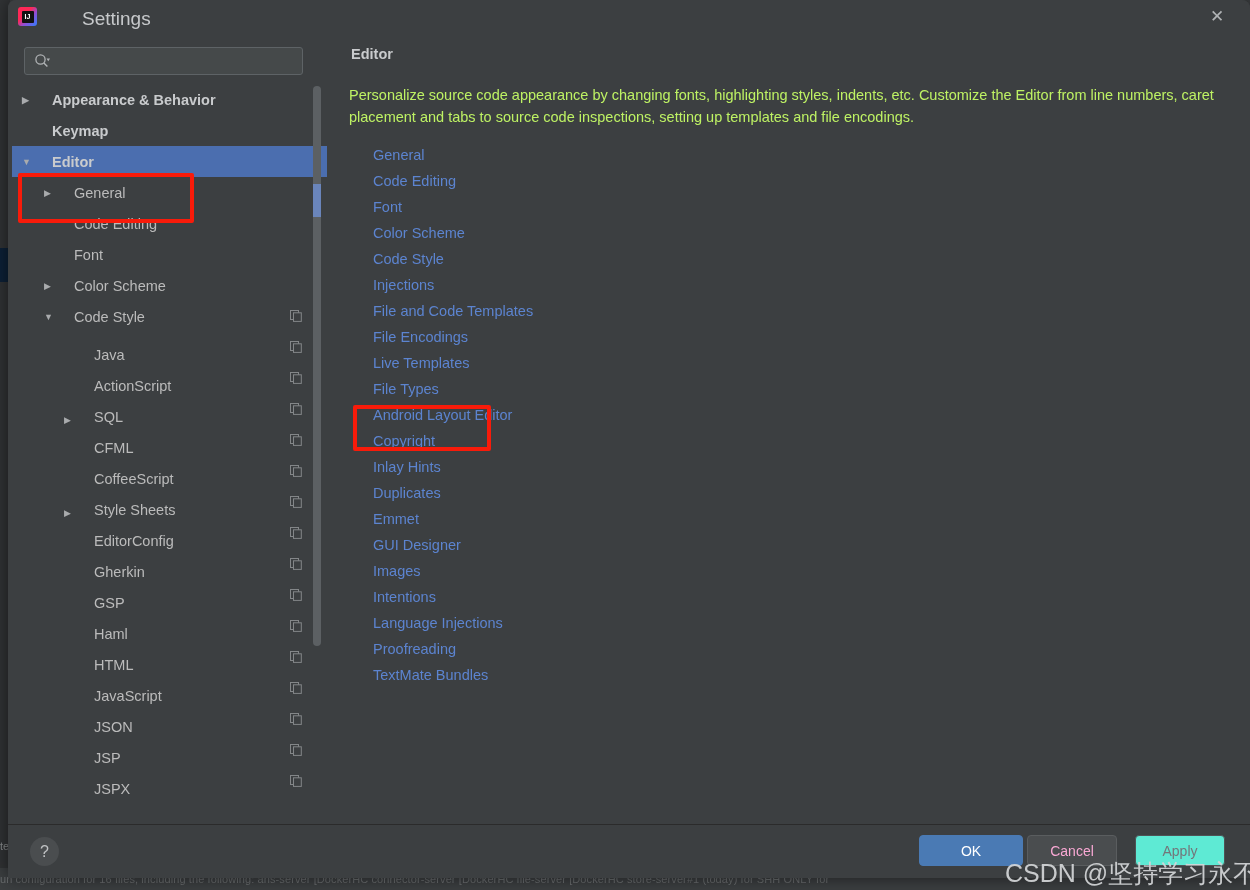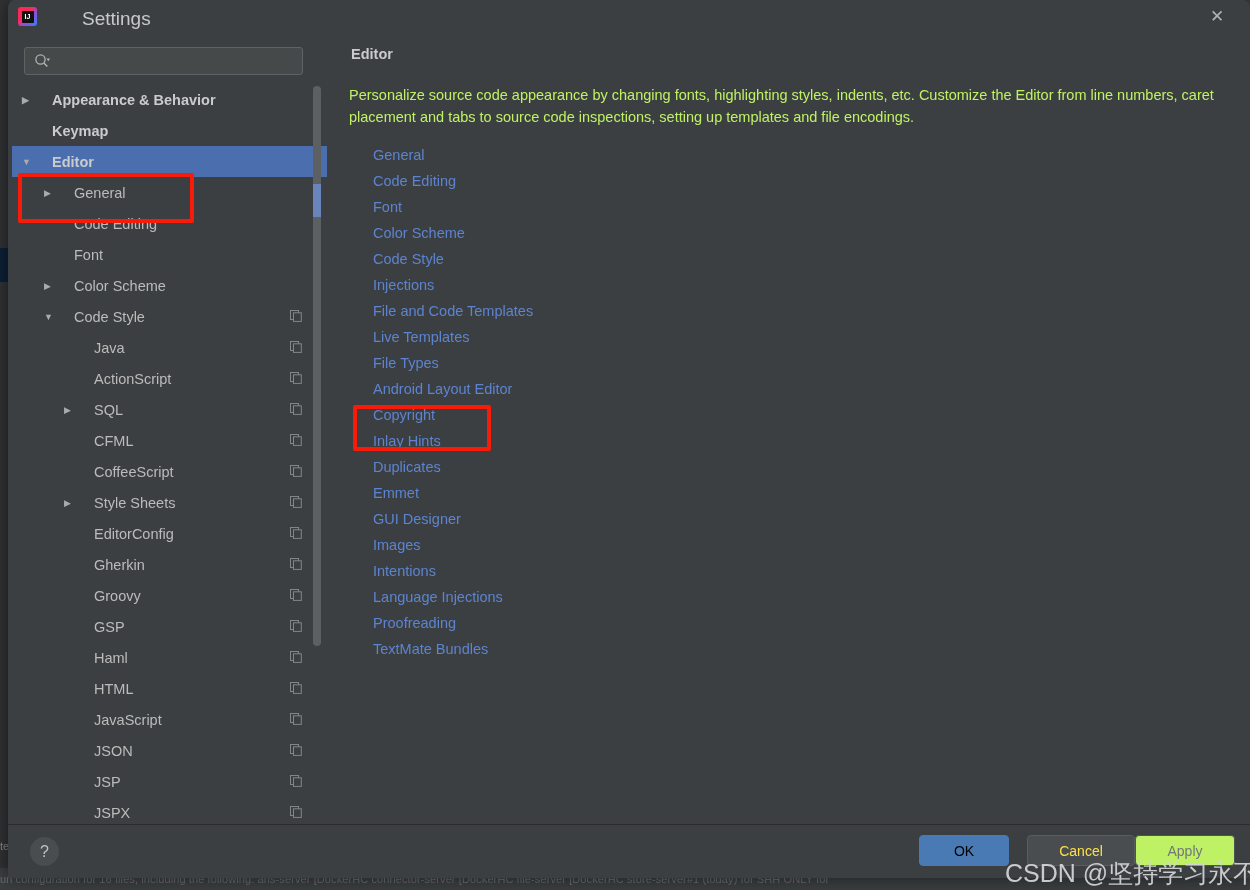--- a/index.html
+++ b/index.html
@@ -190,21 +190,21 @@
   .tree-label { margin-left: 16px; }
   .copy-icon {
     position: absolute;
     right: 24px;
     top: 8px;
     width: 14px; height: 14px;
     opacity: .75;
   }
   .indent-0 { padding-left: 10px; }
   .indent-1 { padding-left: 32px; }
-  .indent-2 { padding-left: 52px; }
+  .indent-2 { padding-left: 52px; align-items: flex-end; }
 
   
   #sidebar-scroll-track {
     position: absolute;
     right: 6px; top: 50px;
     width: 8px; height: 735px;
     background: #3c3f41;
   }
   #sidebar-scroll-thumb {
     position: absolute;
@@ -298,36 +298,36 @@
     height: 31px;
     border-radius: 4px;
     font-size: 14px;
     line-height: 31px;
     text-align: center;
     cursor: pointer;
     box-sizing: border-box;
   }
   #ok-button {
     left: 911px;
-    width: 90px;
+    width: 104px;
     background: #4a7ab4;
-    color: #000000;
+    color: #ffffff;
     border: 1px solid #4a7ab4;
   }
   #cancel-button {
     left: 1019px;
-    width: 108px;
+    width: 90px;
     background: #4a4d4f;
-    color: #fde047;
+    color: #f9a8d4;
     border: 1px solid #5a5d5f;
   }
   #apply-button {
     left: 1127px;
-    width: 100px;
-    background: #bef264;
+    width: 90px;
+    background: #5eead4;
     color: #73767a;
     border: 1px solid #4f5255;
   }
 
   
   #watermark {
     position: absolute;
     left: 1005px; top: 857px;
     color: #d4d6d8;
     font-size: 25px;
@@ -466,29 +466,20 @@
             <span class="tree-label">EditorConfig</span>
             <svg class="copy-icon" viewBox="0 0 14 14">
               <rect x="1.5" y="1.5" width="8" height="9" fill="none" stroke="#9b9e a0" stroke-width="1"></rect>
               <rect x="1.5" y="1.5" width="8" height="9" fill="none" stroke="#9b9ea0" stroke-width="1"></rect>
               <rect x="4.5" y="3.8" width="7.8" height="8.6" fill="#3c3f41" stroke="#9b9ea0" stroke-width="1"></rect>
             </svg>
           </div>
           <div class="tree-row indent-2">
             <span class="arrow empty">▶</span>
             <span class="tree-label">Gherkin</span>
-            <svg class="copy-icon" viewBox="0 0 14 14">
-              <rect x="1.5" y="1.5" width="8" height="9" fill="none" stroke="#9b9e a0" stroke-width="1"></rect>
-              <rect x="1.5" y="1.5" width="8" height="9" fill="none" stroke="#9b9ea0" stroke-width="1"></rect>
-              <rect x="4.5" y="3.8" width="7.8" height="8.6" fill="#3c3f41" stroke="#9b9ea0" stroke-width="1"></rect>
-            </svg>
-          </div>
-          <div class="tree-row indent-2">
-            <span class="arrow empty">▶</span>
-            <span class="tree-label">Groovy</span>
             <svg class="copy-icon" viewBox="0 0 14 14">
               <rect x="1.5" y="1.5" width="8" height="9" fill="none" stroke="#9b9e a0" stroke-width="1"></rect>
               <rect x="1.5" y="1.5" width="8" height="9" fill="none" stroke="#9b9ea0" stroke-width="1"></rect>
               <rect x="4.5" y="3.8" width="7.8" height="8.6" fill="#3c3f41" stroke="#9b9ea0" stroke-width="1"></rect>
             </svg>
           </div>
           <div class="tree-row indent-2">
             <span class="arrow empty">▶</span>
             <span class="tree-label">GSP</span>
             <svg class="copy-icon" viewBox="0 0 14 14">
@@ -562,20 +553,21 @@
       <div id="content-title">Editor</div>
       <div id="content-description">Personalize source code appearance by changing fonts, highlighting styles, indents, etc. Customize the Editor from line numbers, caret placement and tabs to source code inspections, setting up templates and file encodings.</div>
       <div id="link-list">
           <div class="link-item">General</div>
           <div class="link-item">Code Editing</div>
           <div class="link-item">Font</div>
           <div class="link-item">Color Scheme</div>
           <div class="link-item">Code Style</div>
           <div class="link-item">Injections</div>
           <div class="link-item">File and Code Templates</div>
+          <div class="link-item">File Encodings</div>
           <div class="link-item">Live Templates</div>
           <div class="link-item">File Types</div>
           <div class="link-item">Android Layout Editor</div>
           <div class="link-item">Copyright</div>
           <div class="link-item">Inlay Hints</div>
           <div class="link-item">Duplicates</div>
           <div class="link-item">Emmet</div>
           <div class="link-item">GUI Designer</div>
           <div class="link-item">Images</div>
           <div class="link-item">Intentions</div>

